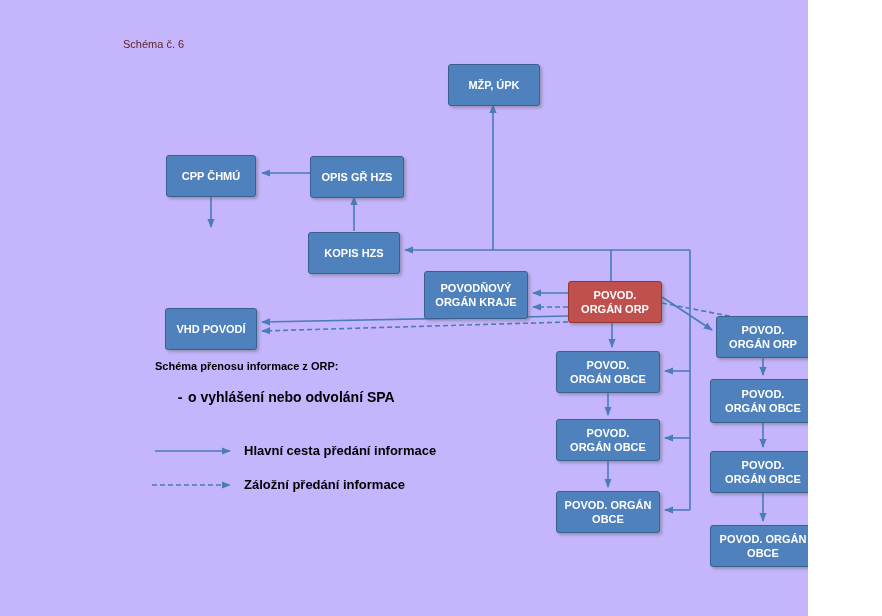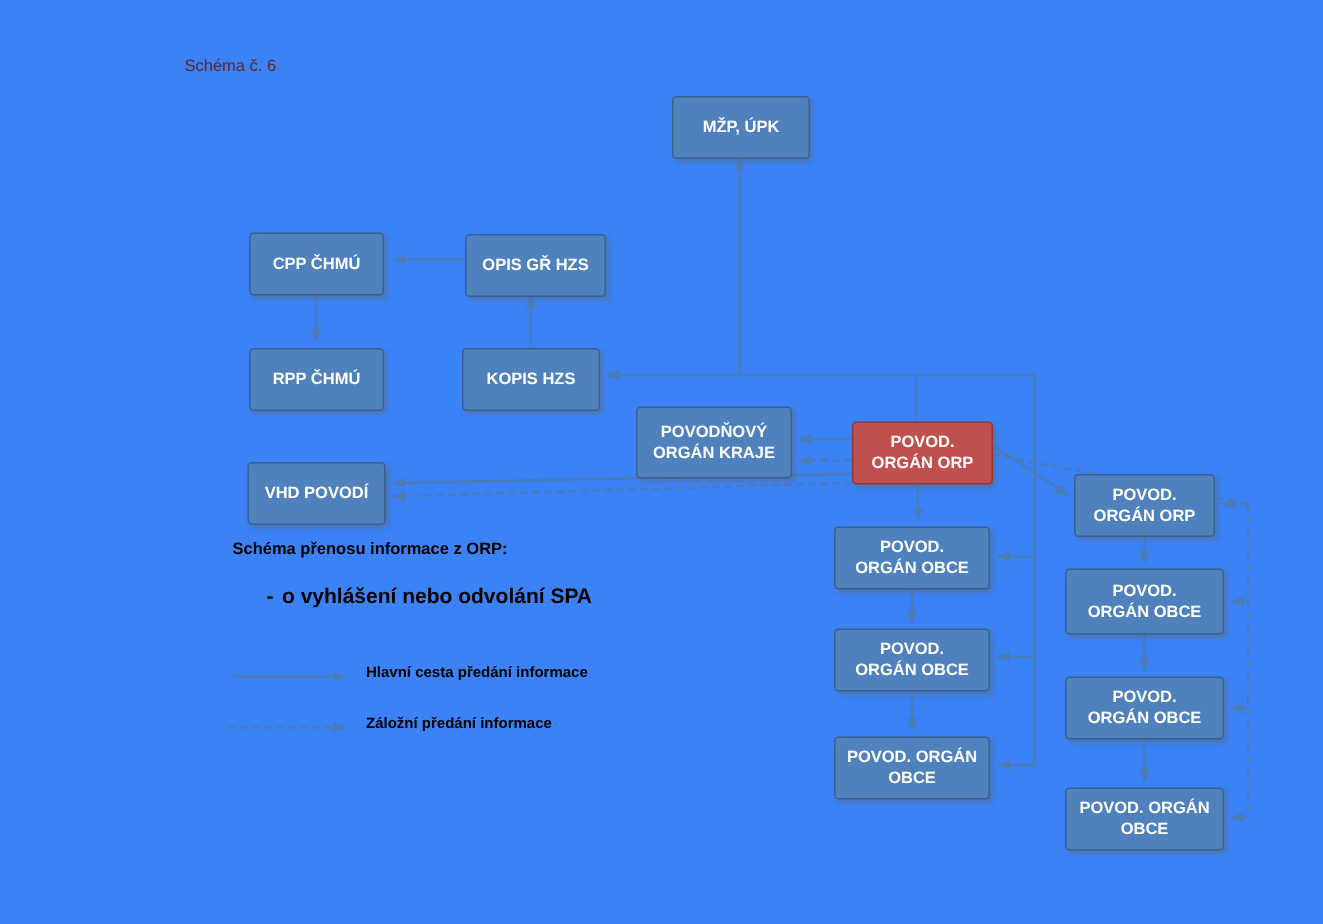--- a/index.html
+++ b/index.html
@@ -1,17 +1,17 @@
 <!DOCTYPE html>
 <html><head>
 <meta charset="utf-8">
 <style>
   html,body { margin:0; padding:0; background:#ffffff; }
   .stage {
-    position:relative; width:882px; height:616px; background:#3b82f6;
+    position:relative; width:808px; height:616px; background:#c4b5fd;
     font-family:"Liberation Sans", sans-serif; overflow:hidden;
   }
   .schema-label {
     position:absolute; left:123px; top:38px;
     font-size:11px; color:#632423;
   }
   svg.connectors { position:absolute; left:0; top:0; width:882px; height:616px; }
   path.edge { stroke:#4a7cba; stroke-width:1.6; fill:none; }
   path.edge.dashed { stroke-dasharray:5,3; }
   .node {
@@ -27,21 +27,21 @@
   }
   .heading {
     position:absolute; left:155px; top:360px;
     font-size:11px; font-weight:bold; color:#000000;
   }
   .bullet {
     position:absolute; font-size:14px; font-weight:bold; color:#000000;text-align:center;
   }
   .bullet::before { content:"-"; display:inline-block; width:16px; }
   .legend-label {
-    position:absolute; font-size:10px; font-weight:bold; color:#000000;
+    position:absolute; font-size:13px; font-weight:bold; color:#000000;
   }
 </style>
 </head>
 <body>
 
 <div class="stage">
 
   <div class="schema-label">Schéma č. 6</div>
 
   <svg class="connectors" viewBox="0 0 882 616" xmlns="http://www.w3.org/2000/svg">
@@ -86,23 +86,20 @@
 
   <div class="node blue" style="left:448px;top:64px;width:92px;height:36px">
     <span class="node-label">MŽP, ÚPK</span>
   </div>
   <div class="node blue" style="left:166px;top:155px;width:90px;height:36px">
     <span class="node-label">CPP ČHMÚ</span>
   </div>
   <div class="node blue" style="left:310px;top:156px;width:94px;height:36px">
     <span class="node-label">OPIS GŘ HZS</span>
   </div>
-  <div class="node blue" style="left:166px;top:232px;width:90px;height:36px">
-    <span class="node-label">RPP ČHMÚ</span>
-  </div>
   <div class="node blue" style="left:424px;top:271px;width:104px;height:48px">
     <span class="node-label">POVODŇOVÝ
 ORGÁN KRAJE</span>
   </div>
   <div class="node blue" style="left:308px;top:232px;width:92px;height:35px">
     <span class="node-label">KOPIS HZS</span>
   </div>
   <div class="node blue" style="left:165px;top:308px;width:92px;height:34px">
     <span class="node-label">VHD POVODÍ</span>
   </div>

